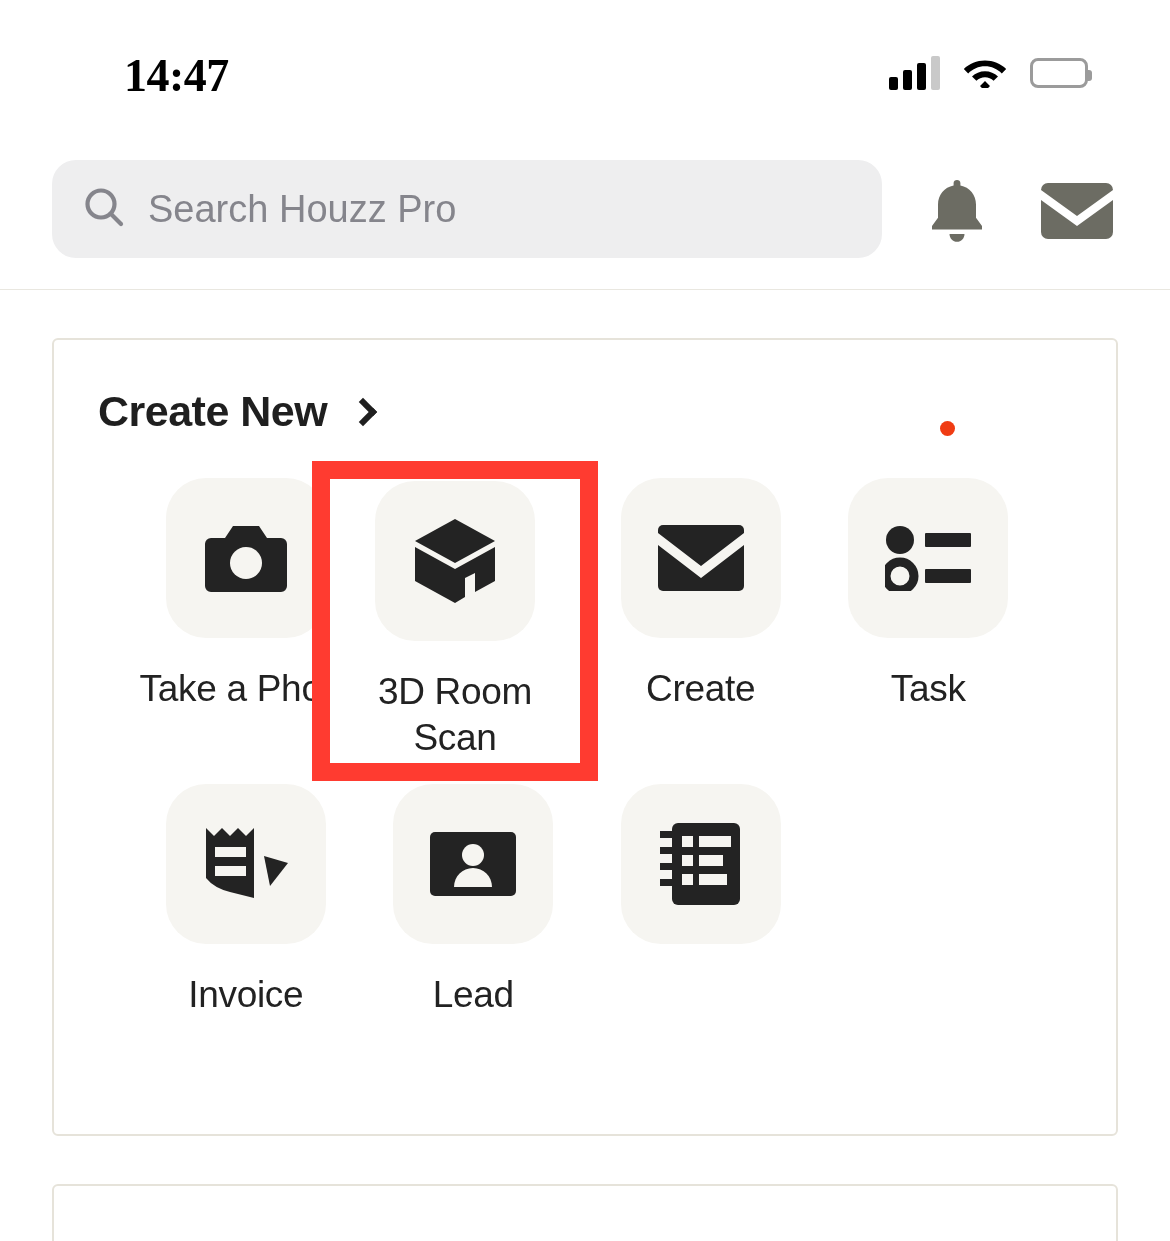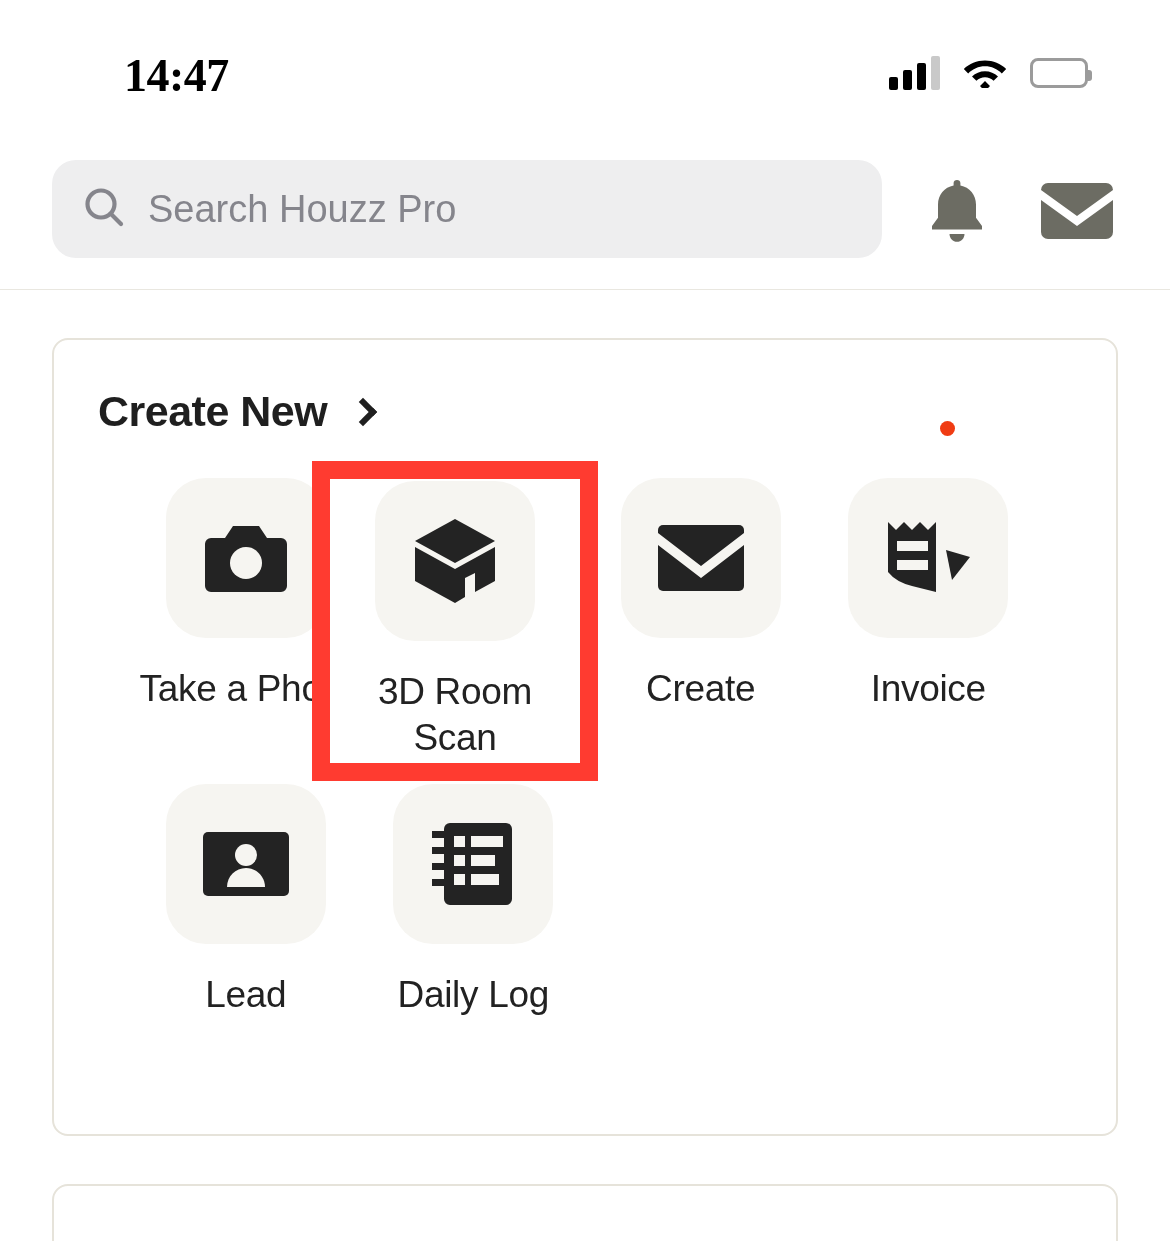--- a/index.html
+++ b/index.html
@@ -105,21 +105,21 @@
   }
   .icon-btn { display: flex; align-items: center; justify-content: center; }
 
   
   .card {
     position: absolute;
     left: 52px;
     width: 1066px;
     background: #ffffff;
     border: 2px solid #e6e3da;
-    border-radius: 16px;
+    border-radius: 6px;
   }
   #create-card { top: 338px; height: 798px; }
   #next-card   { top: 1184px; height: 200px; overflow: hidden; }
 
   .card-head {
     position: absolute;
     left: 44px; top: 48px;
     display: flex;
     align-items: center;
     gap: 26px;
@@ -303,20 +303,31 @@
       <div class="tile">
         <div class="tile-icon">
           <svg width="88" height="68" viewBox="0 0 88 68">
             <rect x="1" y="1" width="86" height="66" rx="5" fill="#232323"></rect>
             <path d="M1 9 L44 42 L87 9 L87 21 L44 54 L1 21 Z" fill="#f6f5f1"></path>
           </svg>
         </div>
         <div class="tile-label">Create</div>
       </div>
 
+      <div class="tile">
+        <div class="tile-icon">
+          <svg width="86" height="66" viewBox="0 0 86 66">
+            <circle cx="15" cy="15" r="14" fill="#232323"></circle>
+            <rect x="40" y="8" width="46" height="14" rx="1" fill="#232323"></rect>
+            <circle cx="15" cy="51" r="14" fill="none" stroke="#232323" stroke-width="9"></circle>
+            <rect x="40" y="44" width="46" height="14" rx="1" fill="#232323"></rect>
+          </svg>
+        </div>
+        <div class="tile-label">Task</div>
+      </div>
 
 
       <div class="tile">
         <div class="tile-icon">
           <svg width="92" height="84" viewBox="0 0 92 84">
             <path d="M6 6 L14 14 L22 6 L30 14 L38 6 L46 14 L54 6 L54 76 L30 70 Q14 66 6 56 Z" fill="#232323"></path>
             <rect x="15" y="25" width="31" height="10" fill="#f6f5f1"></rect>
             <rect x="15" y="44" width="31" height="10" fill="#f6f5f1"></rect>
             <path d="M64 34 L88 41 L70 64 Z" fill="#232323"></path>
           </svg>
@@ -344,21 +355,20 @@
             <rect x="0" y="58" width="18" height="7" fill="#232323"></rect>
             <rect x="12" y="2" width="68" height="82" rx="6" fill="#232323"></rect>
             <rect x="22" y="15" width="11" height="11" fill="#f6f5f1"></rect>
             <rect x="39" y="15" width="32" height="11" fill="#f6f5f1"></rect>
             <rect x="22" y="34" width="11" height="11" fill="#f6f5f1"></rect>
             <rect x="39" y="34" width="24" height="11" fill="#f6f5f1"></rect>
             <rect x="22" y="53" width="11" height="11" fill="#f6f5f1"></rect>
             <rect x="39" y="53" width="28" height="11" fill="#f6f5f1"></rect>
           </svg>
         </div>
-        <div class="tile-label">Daily Log</div>
       </div>
 
     </div>
   </div>
 
   <div class="red-dot"></div>
 
   <div class="highlight-mask"></div>
 
   <div class="hl-tile">

